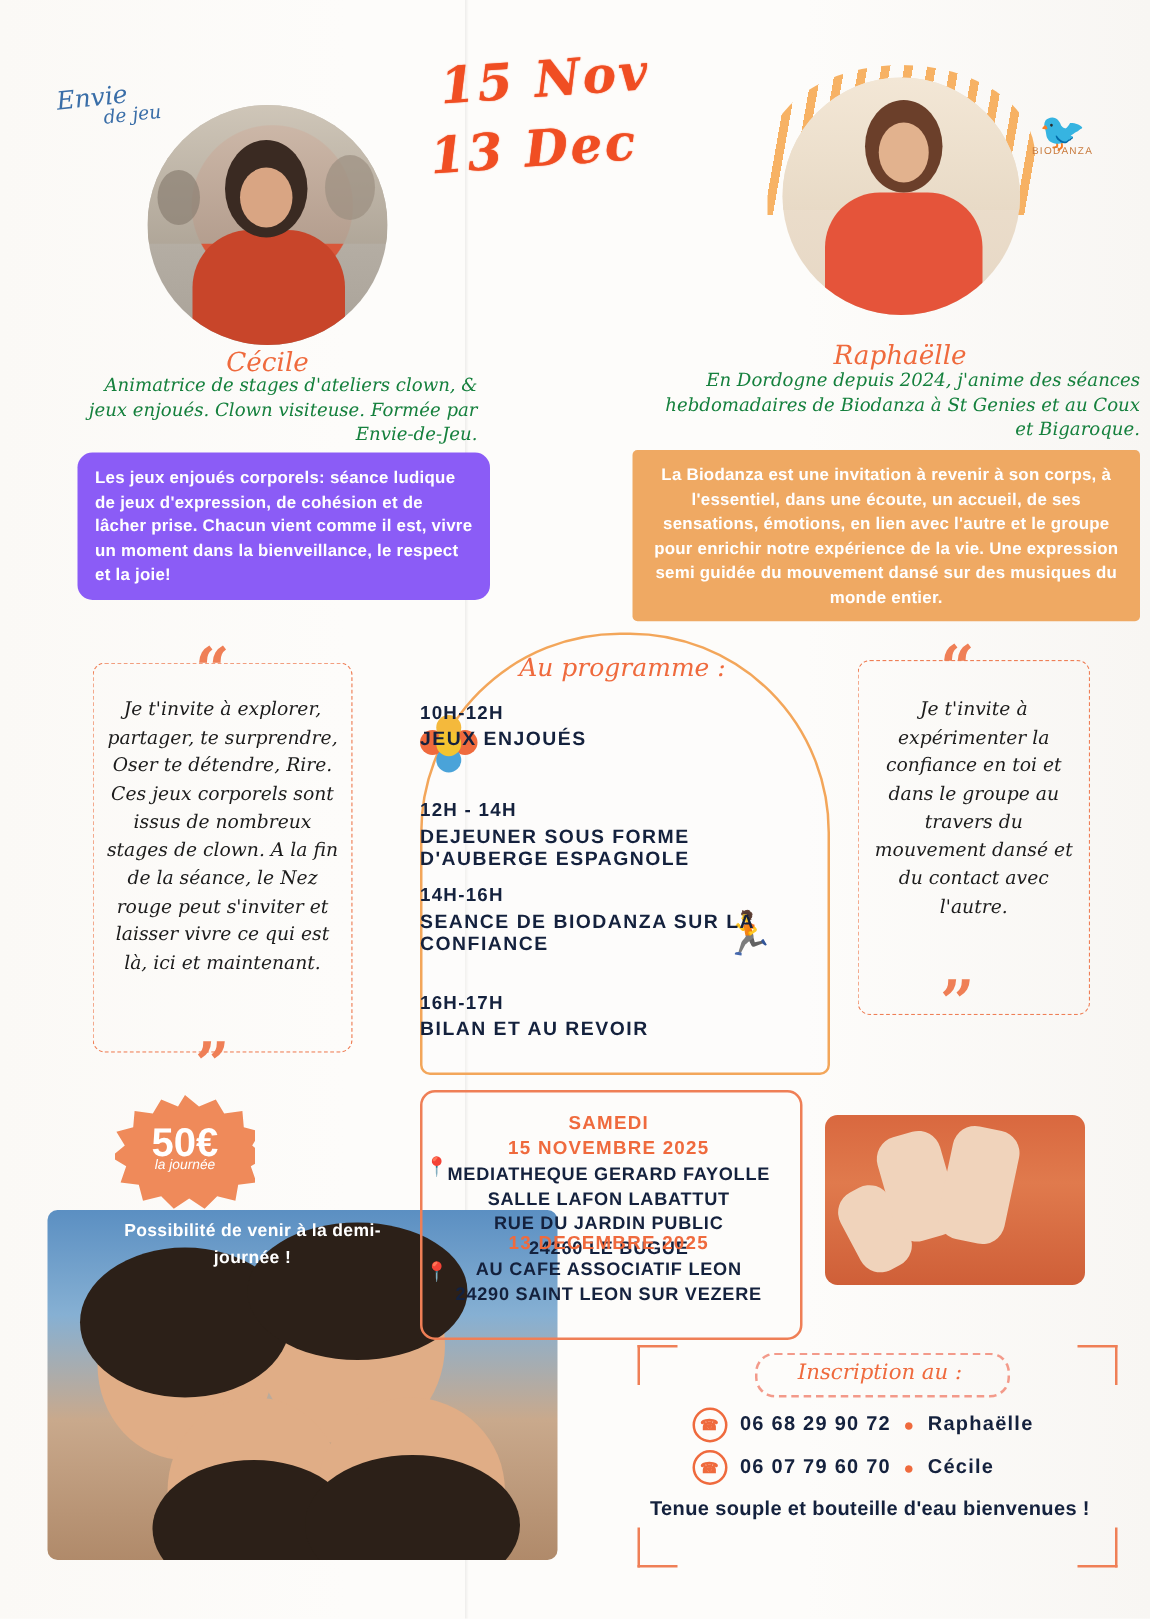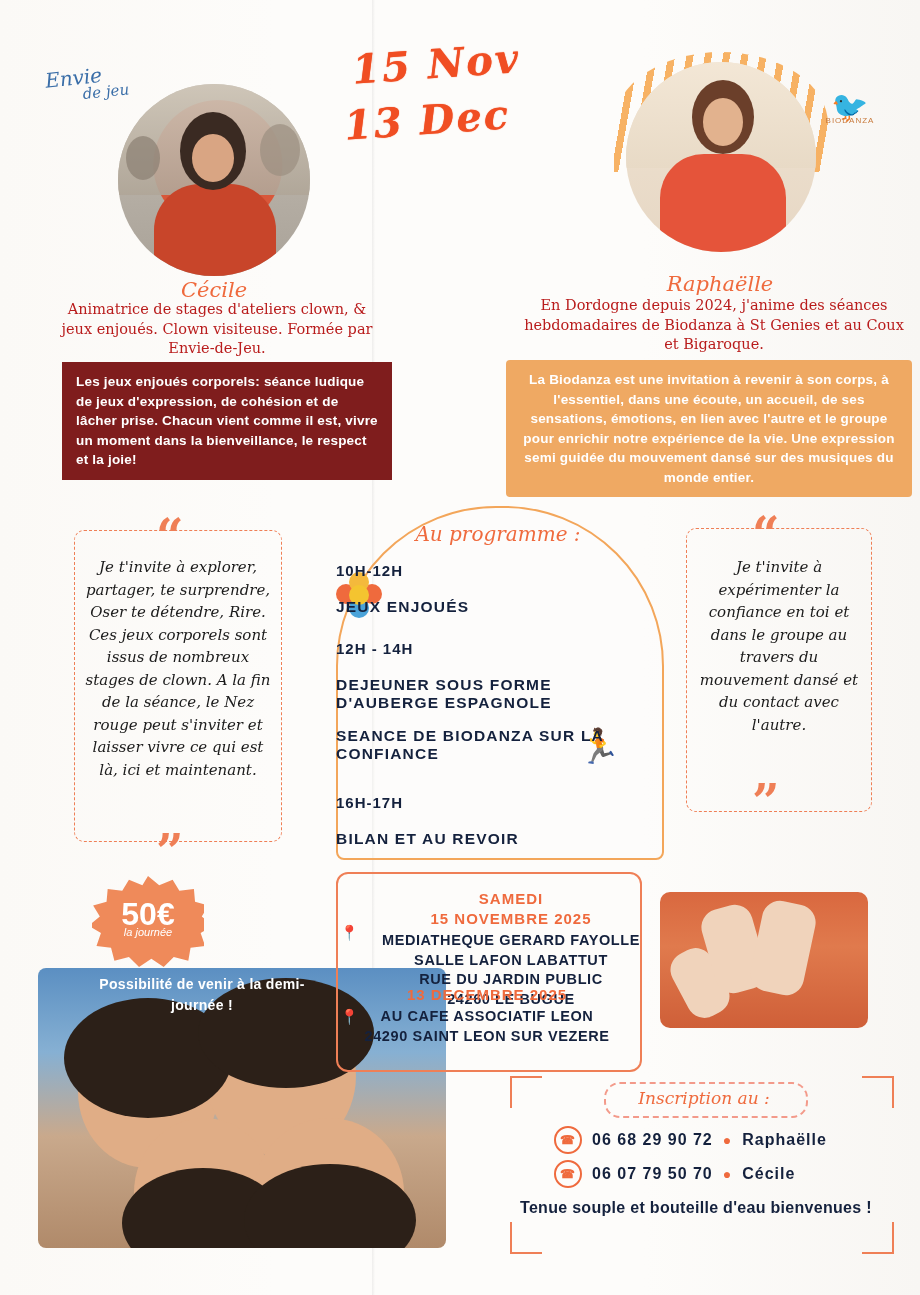--- a/index.html
+++ b/index.html
@@ -55,50 +55,50 @@
      color:#3a6ea8;font-size:8px;text-align:center;}
   .biodanza-logo .bird{font-size:30px;line-height:1;color:#4a7fb5;display:block;}
   .biodanza-logo .ring{display:block;margin-top:-6px;font-size:8px;letter-spacing:1px;color:#c87a3c;}
 
   
   .name{position:absolute;color:#ef6a3d;font-family:"DejaVu Serif",serif;font-style:italic;
      font-size:21px;text-align:center;width:260px;}
   #name-cecile{left:84px;top:278px;}
   #name-raph{left:590px;top:272px;}
 
-  .bio{position:absolute;font-family:"DejaVu Serif",serif;
-     font-size:14.5px;line-height:1.35;color:#b91c1c;text-align:center;}
+  .bio{position:absolute;font-family:"DejaVu Serif",serif;font-style:italic;
+     font-size:14.5px;line-height:1.35;color:#15803d;text-align:right;}
   #bio-cecile{left:52px;top:300px;width:330px;}
   #bio-raph{left:516px;top:296px;width:396px;}
 
   
   .highlight{position:absolute;color:#fff;font-weight:bold;font-size:13.5px;line-height:1.45;
      letter-spacing:.2px;padding:10px 14px;box-sizing:border-box;}
-  #hl-cecile{left:62px;top:362px;width:330px;background:#7f1d1d;border-radius:0;}
+  #hl-cecile{left:62px;top:362px;width:330px;background:#8b5cf6;border-radius:12px;}
   #hl-raph{left:506px;top:360px;width:406px;background:#efa963;border-radius:4px;text-align:center;}
 
   
   .quotebox{position:absolute;border:1.5px dashed #ef7f56;border-radius:10px;}
   #q-left{left:74px;top:530px;width:206px;height:310px;}
   #q-right{left:686px;top:528px;width:184px;height:282px;}
   .quotemark{position:absolute;color:#ef7f56;font-family:"DejaVu Serif",serif;font-size:48px;
      font-weight:bold;line-height:1;}
   .quotetext{position:absolute;font-family:"DejaVu Serif",serif;font-style:italic;font-size:15px;
      line-height:1.5;text-align:center;color:#1b1b1b;}
   #qt-left{left:82px;top:556px;width:192px;}
   #qt-right{left:694px;top:556px;width:170px;}
 
   
   .arch{position:absolute;left:336px;top:506px;width:324px;height:350px;
      border:2px solid #f3a65a;border-radius:160px 160px 8px 8px;background:rgba(255,255,255,0.2);}
   .arch-title{position:absolute;left:336px;top:522px;width:324px;text-align:center;
      color:#ef6a3d;font-family:"DejaVu Serif",serif;font-style:italic;font-size:20px;}
   .prog{position:absolute;left:336px;width:324px;text-align:left;color:#14213d;}
   .prog .time{font-weight:bold;font-size:15px;letter-spacing:1px;}
-  .prog .lbl{font-weight:bold;font-size:15.5px;letter-spacing:1.2px;margin-top:19px;}
+  .prog .lbl{font-weight:bold;font-size:15.5px;letter-spacing:1.2px;margin-top:4px;}
   #prog1{top:562px;}
   #prog2{top:640px;}
   #prog3{top:708px;}
   #prog4{top:794px;}
   .flower{position:absolute;left:336px;top:572px;width:46px;height:46px;}
   .flower .p{position:absolute;width:20px;height:20px;border-radius:50%;background:#4aa3d9;}
   .runner{position:absolute;left:578px;top:726px;width:54px;height:54px;color:#e8452a;font-size:34px;}
 
   
   .badge{position:absolute;left:92px;top:876px;width:112px;height:92px;}
@@ -127,21 +127,21 @@
   #photo-group .h3{left:84px;top:200px;width:162px;height:110px;}
   #photo-group .h4{left:206px;top:196px;width:172px;height:112px;}
 
   
   .locbox{position:absolute;left:336px;top:872px;width:302px;height:196px;
      border:2px solid #ef7f56;border-radius:12px;}
   .loc{position:absolute;left:336px;width:302px;text-align:center;}
   .loc .day{color:#ef6a3d;font-weight:bold;font-size:15px;letter-spacing:1px;}
   .loc .date{color:#ef6a3d;font-weight:bold;font-size:15px;letter-spacing:1px;margin-top:3px;}
   .loc .addr{color:#14213d;font-weight:bold;font-size:14.5px;letter-spacing:.6px;line-height:1.35;margin-top:4px;}
-  #loc1{top:890px;margin-left:24px;}
+  #loc1{top:890px;}
   #loc2{top:983px;}
   .pin{position:absolute;color:#ef7f56;font-size:15px;}
   #pin1{left:340px;top:924px;}
   #pin2{left:340px;top:1008px;}
 
   
   #photo-hands{position:absolute;left:660px;top:892px;width:208px;height:136px;border-radius:10px;
      background:linear-gradient(180deg,#d9683f 0%,#e07a4d 40%,#cf5f38 100%);overflow:hidden;}
   #photo-hands .hand{position:absolute;background:#f0d3bb;border-radius:18px;}
   #photo-hands .hA{left:48px;top:14px;width:52px;height:86px;transform:rotate(-16deg);}
@@ -236,20 +236,21 @@
 
 <div class="prog" id="prog1">
   <div class="time">10H-12H</div>
   <div class="lbl">JEUX ENJOUÉS</div>
 </div>
 <div class="prog" id="prog2">
   <div class="time">12H - 14H</div>
   <div class="lbl">DEJEUNER SOUS FORME D'AUBERGE ESPAGNOLE</div>
 </div>
 <div class="prog" id="prog3">
+  <div class="time">14H-16H</div>
   <div class="lbl">SEANCE DE BIODANZA SUR LA CONFIANCE</div>
 </div>
 <div class="prog" id="prog4">
   <div class="time">16H-17H</div>
   <div class="lbl">BILAN ET AU REVOIR</div>
 </div>
 
 <div class="badge">
   <div class="star"></div>
   <div class="price">50€</div>
@@ -301,17 +302,17 @@
 <div class="inscr-title">Inscription au :</div>
 
 <div class="phone-row" id="ph1">
   <span class="phone-ic">☎</span>
   <span>06 68 29 90 72</span>
   <span class="dot">●</span>
   <span class="pname">Raphaëlle</span>
 </div>
 <div class="phone-row" id="ph2">
   <span class="phone-ic">☎</span>
-  <span>06 07 79 50 70</span>
+  <span>06 07 79 60 70</span>
   <span class="dot">●</span>
   <span class="pname">Cécile</span>
 </div>
 <div class="footnote">Tenue souple et bouteille d'eau bienvenues !</div>
 
 </body></html>

